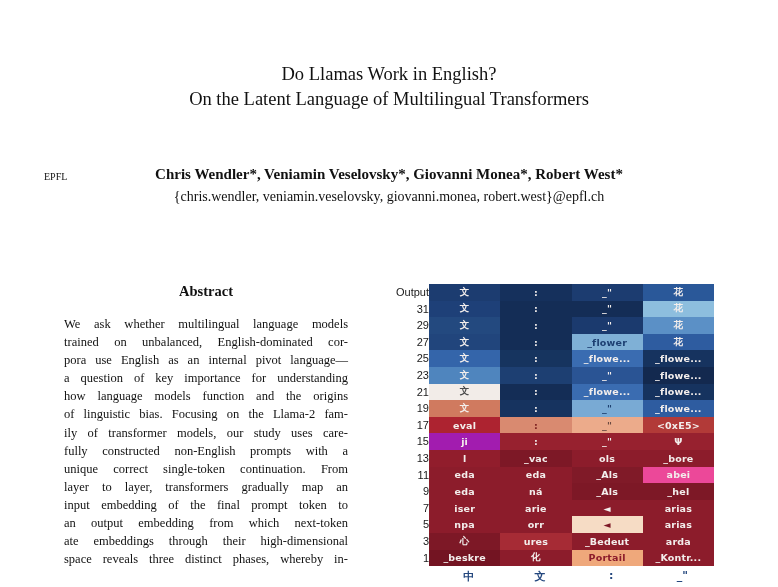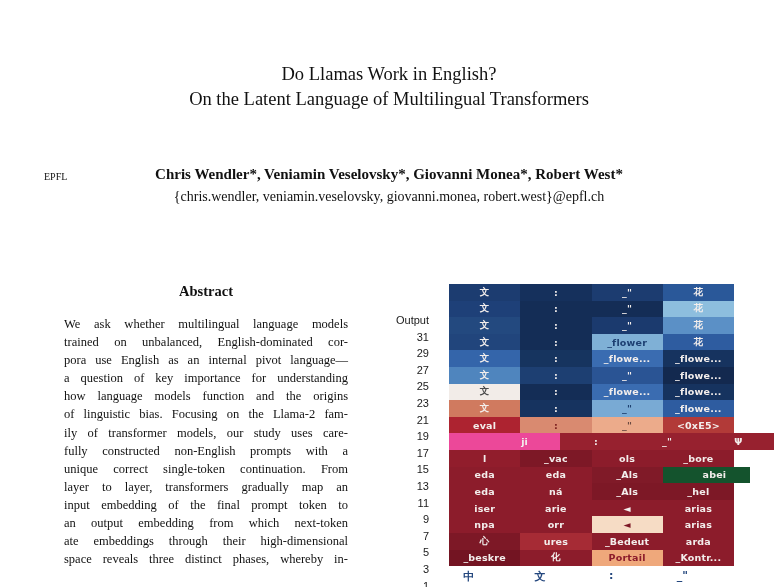--- a/index.html
+++ b/index.html
@@ -61,28 +61,27 @@
     height: 18.1px;
     overflow: visible;
   }
   .figure {
     position: absolute;
     top: 284px; left: 396px;
   }
   .hm-row { display: flex; height: 16.6px; }
   .hm-label {
     width: 33px;
-    padding-right: 20px;
+    padding-right: 0;
     text-align: right;
     font-family: "Liberation Sans", sans-serif;
     font-size: 11px;
     line-height: 16.6px;
     color: #1a1a1a;
     flex: none;
-    margin-top: 28px;
   }
   .hm-cell {
     width: 71.25px;
     flex: none;
     display: flex;
     align-items: center;
     justify-content: center;
     font-family: "DejaVu Sans", sans-serif;
     font-size: 9.5px;
     font-weight: bold;
@@ -192,38 +191,38 @@
         </div>
         <div class="hm-row">
           <div class="hm-label">17</div>
           <div class="hm-cell" style="background: rgb(173, 35, 48); color: rgb(243, 238, 236); text-align: right;">eval</div>
           <div class="hm-cell" style="background: rgb(217, 138, 112); color: rgb(124, 32, 32);">:</div>
           <div class="hm-cell" style="background: rgb(236, 171, 139); color: rgb(107, 74, 66);">_"</div>
           <div class="hm-cell" style="background: rgb(178, 58, 56); color: rgb(243, 238, 236);">&lt;0xE5&gt;</div>
         </div>
         <div class="hm-row">
           <div class="hm-label">15</div>
-          <div class="hm-cell" style="background: #ec4899; color: rgb(243, 238, 236); padding-left: 40px;">ji</div>
+          <div class="hm-cell" style="background: #a21caf; color: rgb(243, 238, 236);">ji</div>
           <div class="hm-cell" style="background: rgb(151, 33, 47); color: rgb(243, 238, 236);">:</div>
           <div class="hm-cell" style="background: rgb(151, 33, 47); color: rgb(243, 238, 236);">_"</div>
           <div class="hm-cell" style="background: rgb(151, 33, 47); color: rgb(243, 238, 236);">Ψ</div>
         </div>
         <div class="hm-row">
           <div class="hm-label">13</div>
           <div class="hm-cell" style="background: rgb(145, 29, 44); color: rgb(243, 238, 236);">l</div>
           <div class="hm-cell" style="background: rgb(125, 24, 38); color: rgb(243, 238, 236);">_vac</div>
           <div class="hm-cell" style="background: rgb(140, 28, 43); color: rgb(243, 238, 236);">ols</div>
           <div class="hm-cell" style="background: rgb(140, 28, 43); color: rgb(243, 238, 236);">_bore</div>
         </div>
         <div class="hm-row">
           <div class="hm-label">11</div>
           <div class="hm-cell" style="background: rgb(140, 28, 43); color: rgb(243, 238, 236);">eda</div>
           <div class="hm-cell" style="background: rgb(140, 28, 43); color: rgb(243, 238, 236);">eda</div>
           <div class="hm-cell" style="background: rgb(128, 26, 40); color: rgb(243, 238, 236);">_Als</div>
-          <div class="hm-cell" style="background: #14532d; color: rgb(243, 238, 236); padding-left: 16px;">abei</div>
+          <div class="hm-cell" style="background: #ec4899; color: rgb(243, 238, 236);">abei</div>
         </div>
         <div class="hm-row">
           <div class="hm-label">9</div>
           <div class="hm-cell" style="background: rgb(140, 28, 43); color: rgb(243, 238, 236);">eda</div>
           <div class="hm-cell" style="background: rgb(140, 28, 43); color: rgb(243, 238, 236);">ná</div>
           <div class="hm-cell" style="background: rgb(125, 24, 38); color: rgb(243, 238, 236);">_Als</div>
           <div class="hm-cell" style="background: rgb(125, 24, 38); color: rgb(243, 238, 236);">_hel</div>
         </div>
         <div class="hm-row">
           <div class="hm-label">7</div>

